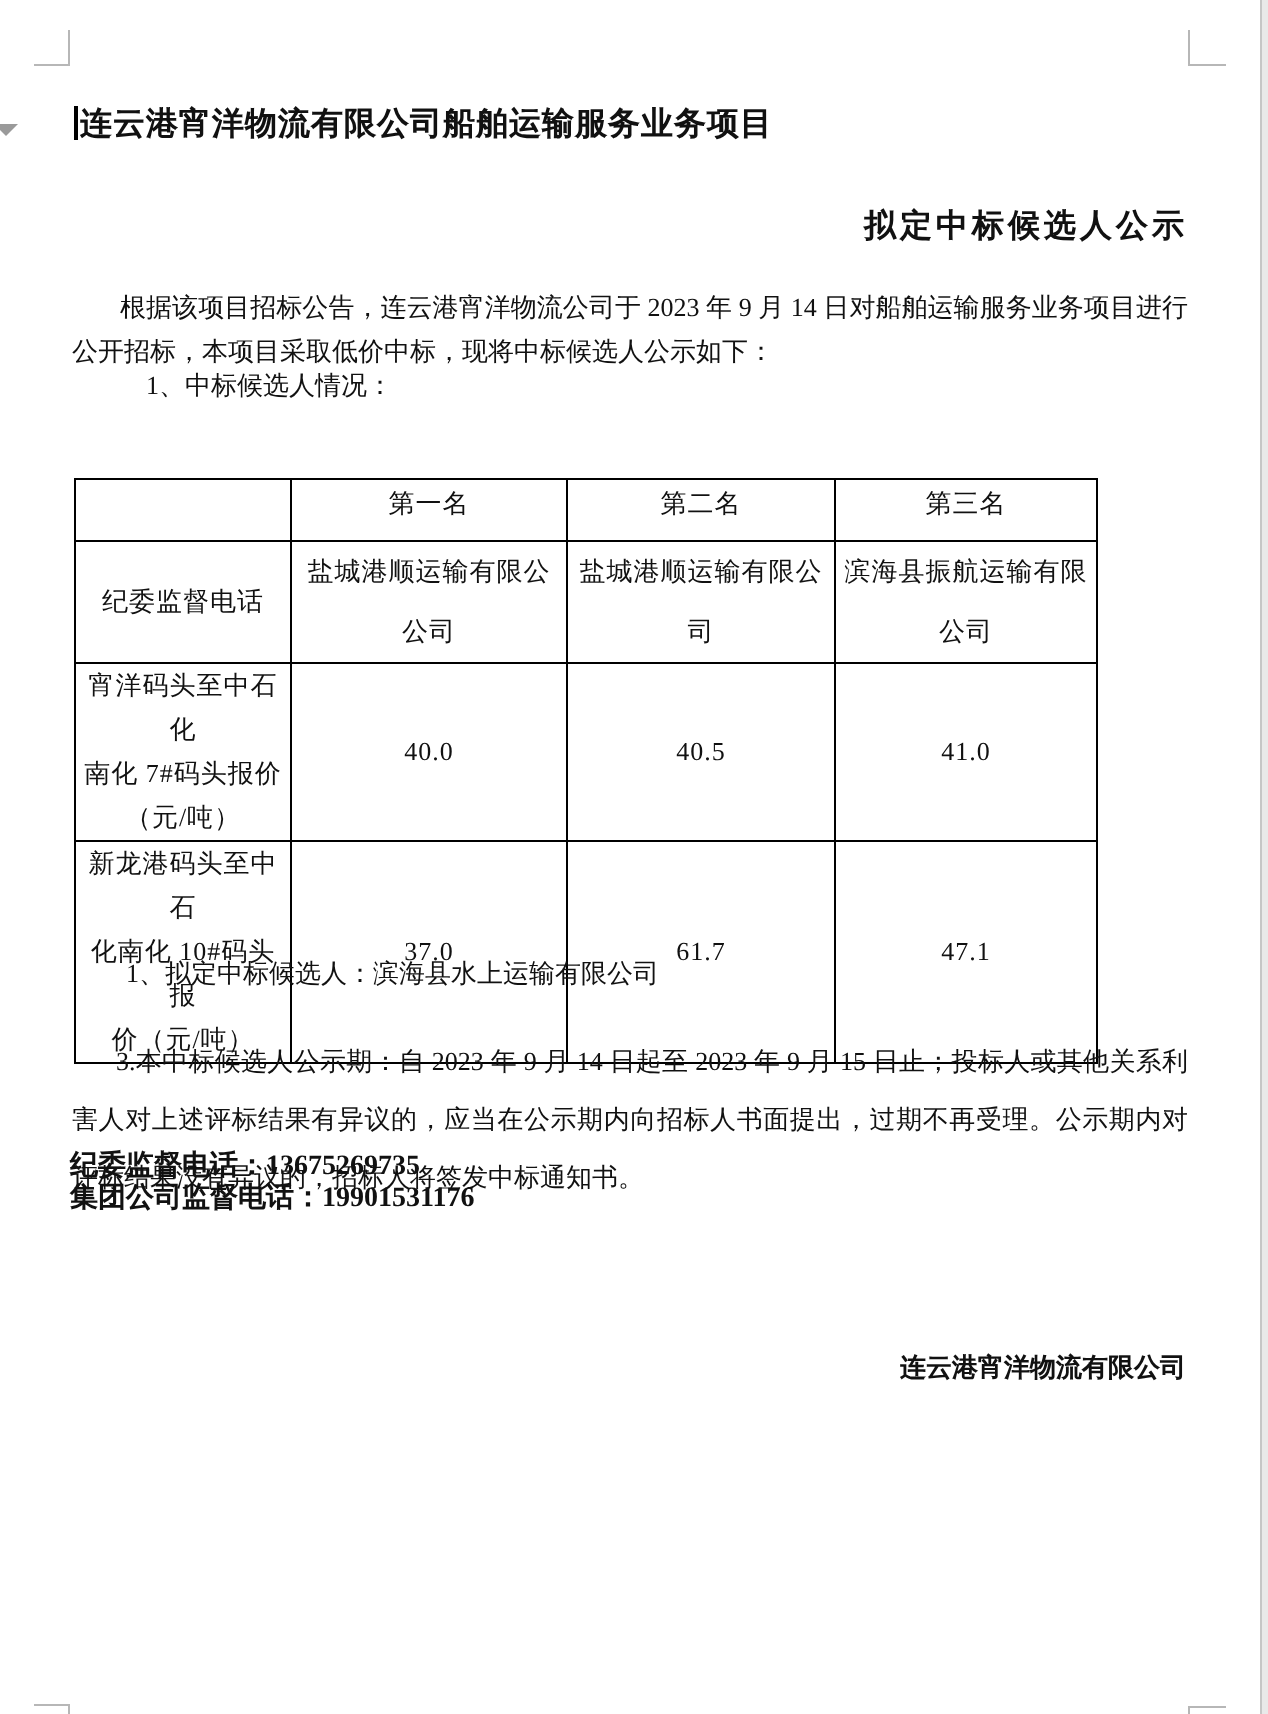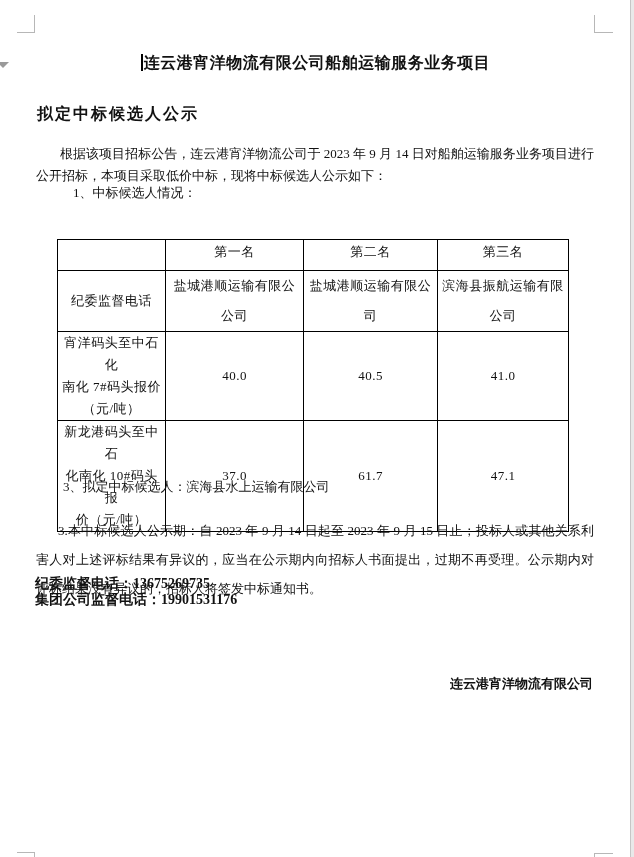--- a/index.html
+++ b/index.html
@@ -27,30 +27,30 @@
   .crop-br{left:594px;top:853px;width:19px;height:4px;
     border-left:1px solid #b7b7b7;border-top:1px solid #b7b7b7;}
   
   .collapse-tri{
     position:absolute;left:-3px;top:62px;width:0;height:0;
     border-left:6px solid transparent;border-right:6px solid transparent;
     border-top:6px solid #9a9a9a;
   }
   .title{
     position:absolute;left:37px;top:52px;width:557px;
-    text-align:center;font-size:16px;font-weight:bold;
+    text-align:left;font-size:16px;font-weight:bold;
     line-height:21px;letter-spacing:0.5px;white-space:nowrap;
   }
   .caret{
     display:inline-block;width:2px;height:17px;background:#000;
     vertical-align:-3px;margin-right:1px;
   }
   .subtitle{
     position:absolute;left:37px;top:104px;width:557px;
-    text-align:left;font-size:16px;font-weight:bold;
+    text-align:right;font-size:16px;font-weight:bold;
     line-height:20px;letter-spacing:2px;
   }
   .para{
     position:absolute;left:36px;width:558px;
     font-size:13px;text-align:justify;
   }
   .para-intro{top:143px;line-height:22px;text-indent:24px;}
   .line-item{position:absolute;font-size:13px;line-height:15px;white-space:nowrap;}
   .item1{left:73px;top:185px;}
   .item2{left:63px;top:479px;}
@@ -61,21 +61,20 @@
   .phone2{top:593px;}
   .signature{
     position:absolute;left:250px;top:673px;width:343px;
     text-align:right;font-size:13px;line-height:22.5px;white-space:nowrap;font-weight:bold;
   }
   
   table.bid{
     position:absolute;left:37px;top:239px;
     border-collapse:collapse;table-layout:fixed;width:511px;
     font-size:13px;
-    margin-left:20px;
   }
   table.bid td{
     border:1px solid #000;box-sizing:border-box;
     text-align:center;vertical-align:middle;
     white-space:pre-line;padding:0 4px;
     letter-spacing:0.5px;
   }
   tr.r-head{height:31px;}
   tr.r-name{height:60px;}
   tr.r-p1{height:66px;}
@@ -146,21 +145,21 @@
       <td class="rowlabel">新龙港码头至中石
 化南化 10#码头报
 价（元/吨）</td>
       <td class="val">37.0</td>
       <td class="val">61.7</td>
       <td class="val">47.1</td>
     </tr>
   </tbody>
     </table>
 
-  <div class="line-item item2">3、拟定中标候选人：滨海县水上运输有限公司</div>
+  <div class="line-item item2">1、拟定中标候选人：滨海县水上运输有限公司</div>
 
   <div class="para para-notice">3.本中标候选人公示期：自 2023 年 9 月 14 日起至 2023 年 9 月 15 日止；投标人或其他关系利害人对上述评标结果有异议的，应当在公示期内向招标人书面提出，过期不再受理。公示期内对评标结果没有异议的，招标人将签发中标通知书。</div>
 
   <div class="phone phone1">纪委监督电话：13675269735</div>
   <div class="phone phone2">集团公司监督电话：19901531176</div>
 
   <div class="signature">
     <div>连云港宵洋物流有限公司</div>
   </div>
 

